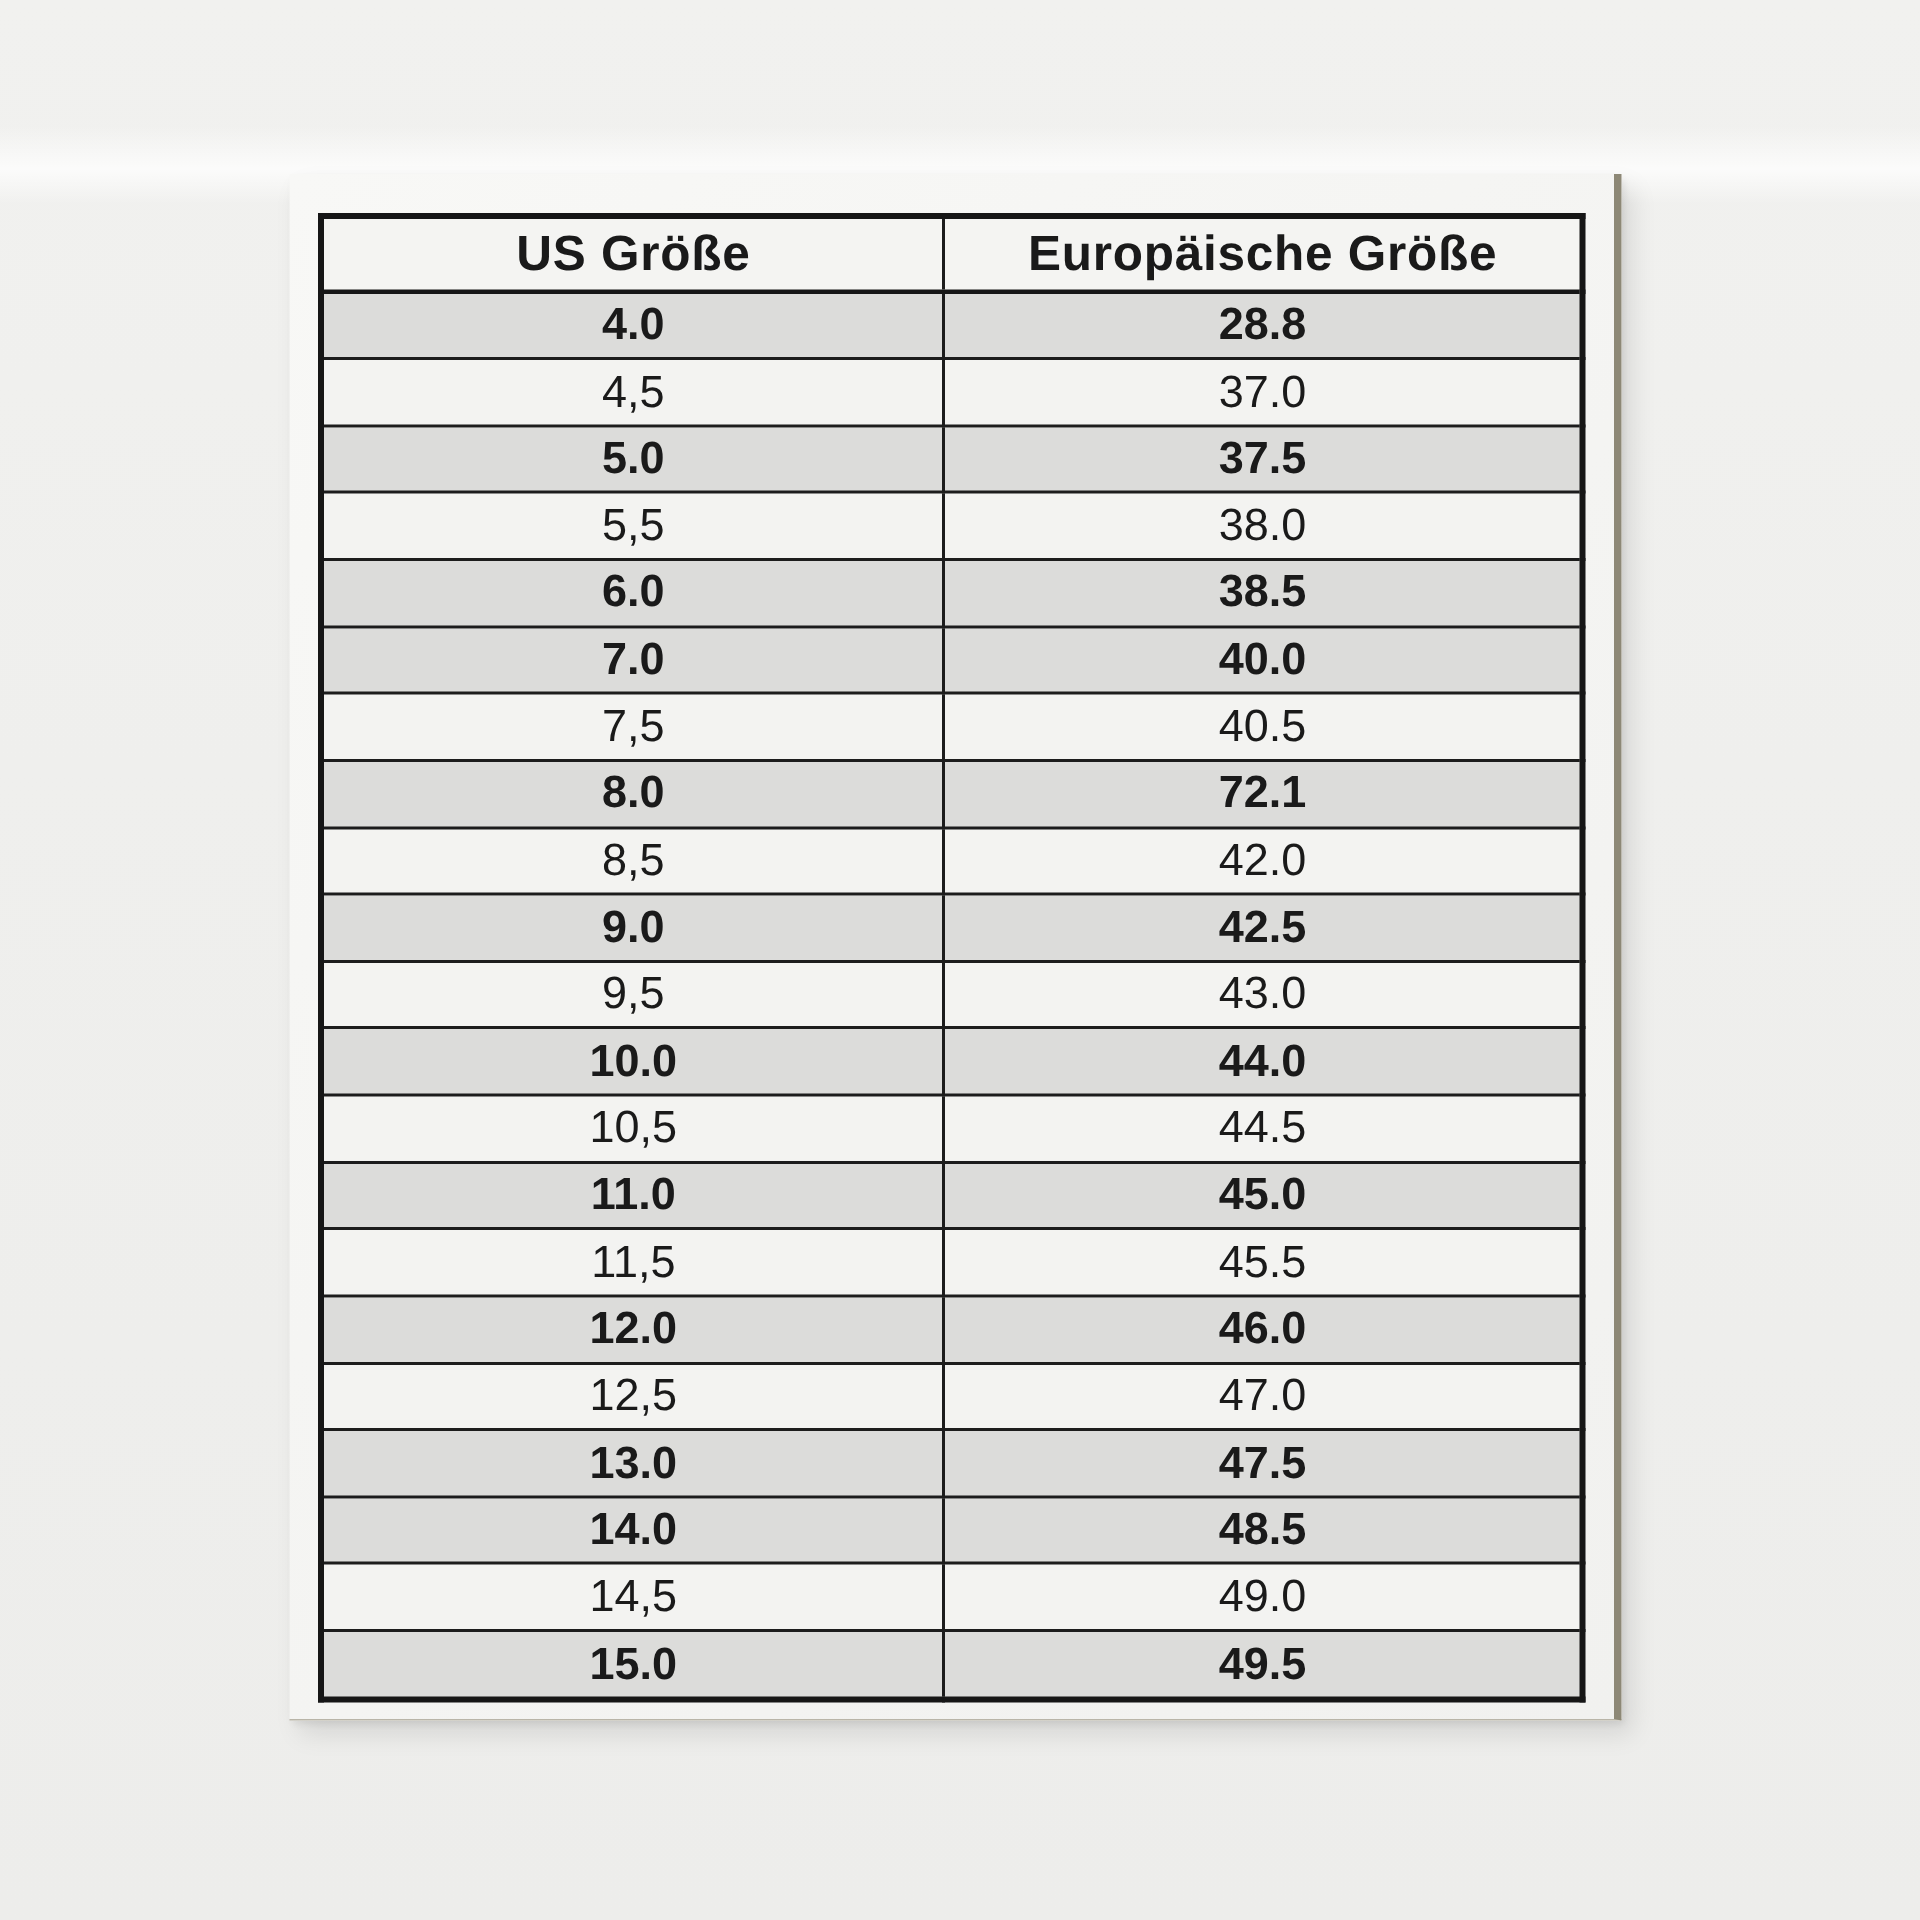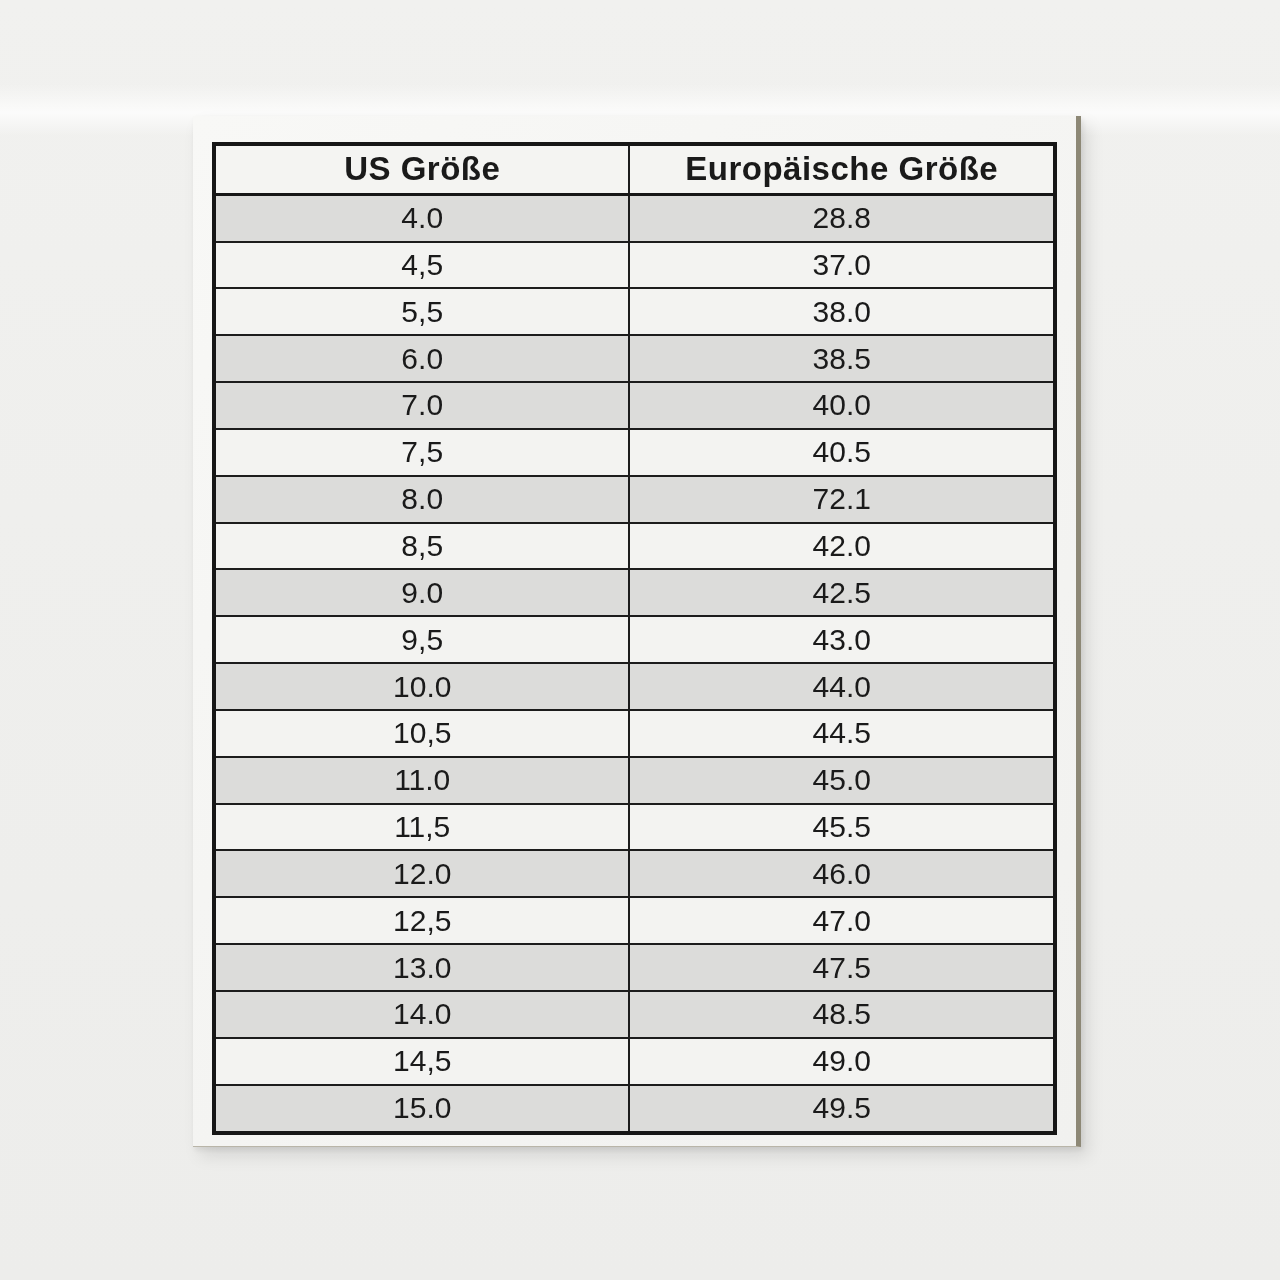--- a/index.html
+++ b/index.html
@@ -62,21 +62,21 @@
     font-weight: bold;
     background: #f4f4f2;
     border-bottom: 3px solid #161616;
     letter-spacing: 0.5px;
   }
   .size-table td {
     font-size: 30px;
     font-weight: normal;
   }
   .size-table tr.row-odd td { background: #f3f3f1; }
-  .size-table tr.row-even td { background: #dcdcda; }
+  .size-table tr.row-even td { background: #dcdcda; font-weight: bold; }
 </style>
 </head>
 <body>
 
 <div class="light-band"></div>
 
 <div class="paper">
   <table class="size-table">
     <colgroup>
       <col style="width:49.4%">
@@ -89,20 +89,24 @@
       </tr>
     </thead>
     <tbody id="table-body">
         <tr class="row-even">
           <td>4.0</td>
           <td>28.8</td>
         </tr>
         <tr class="row-odd">
           <td>4,5</td>
           <td>37.0</td>
+        </tr>
+        <tr class="row-even">
+          <td>5.0</td>
+          <td>37.5</td>
         </tr>
         <tr class="row-odd">
           <td>5,5</td>
           <td>38.0</td>
         </tr>
         <tr class="row-even">
           <td>6.0</td>
           <td>38.5</td>
         </tr>
         <tr class="row-even">

